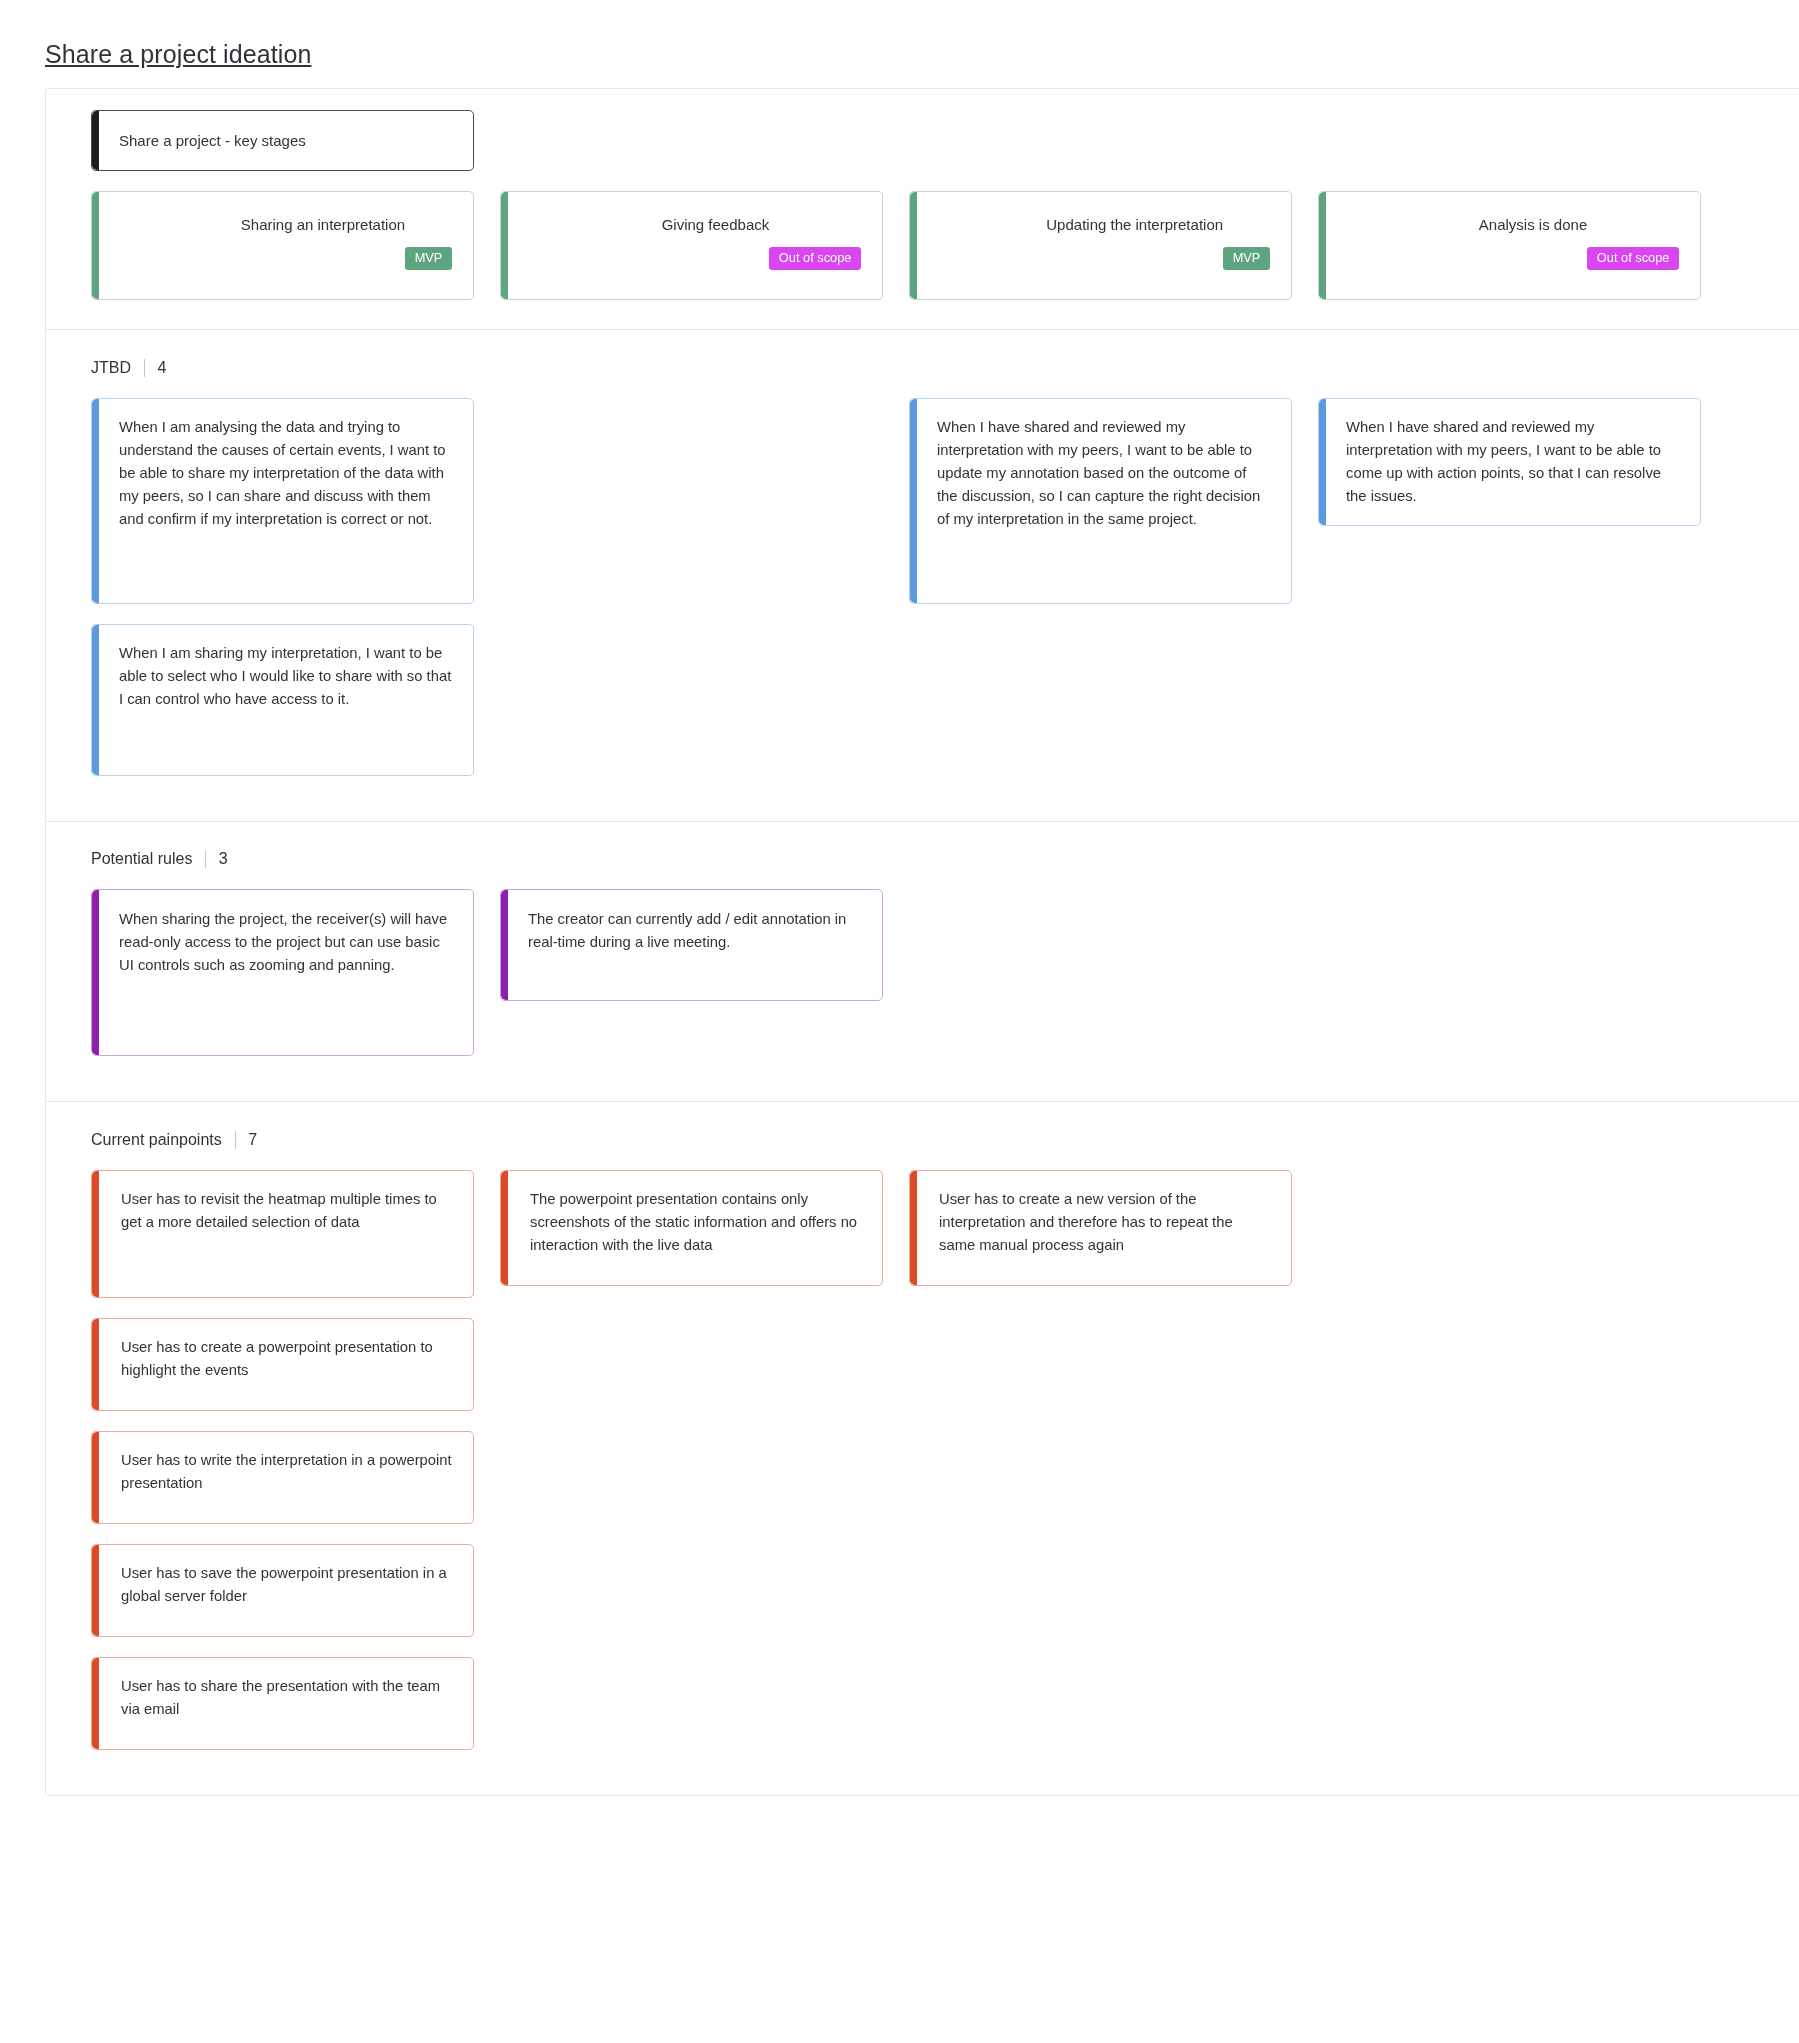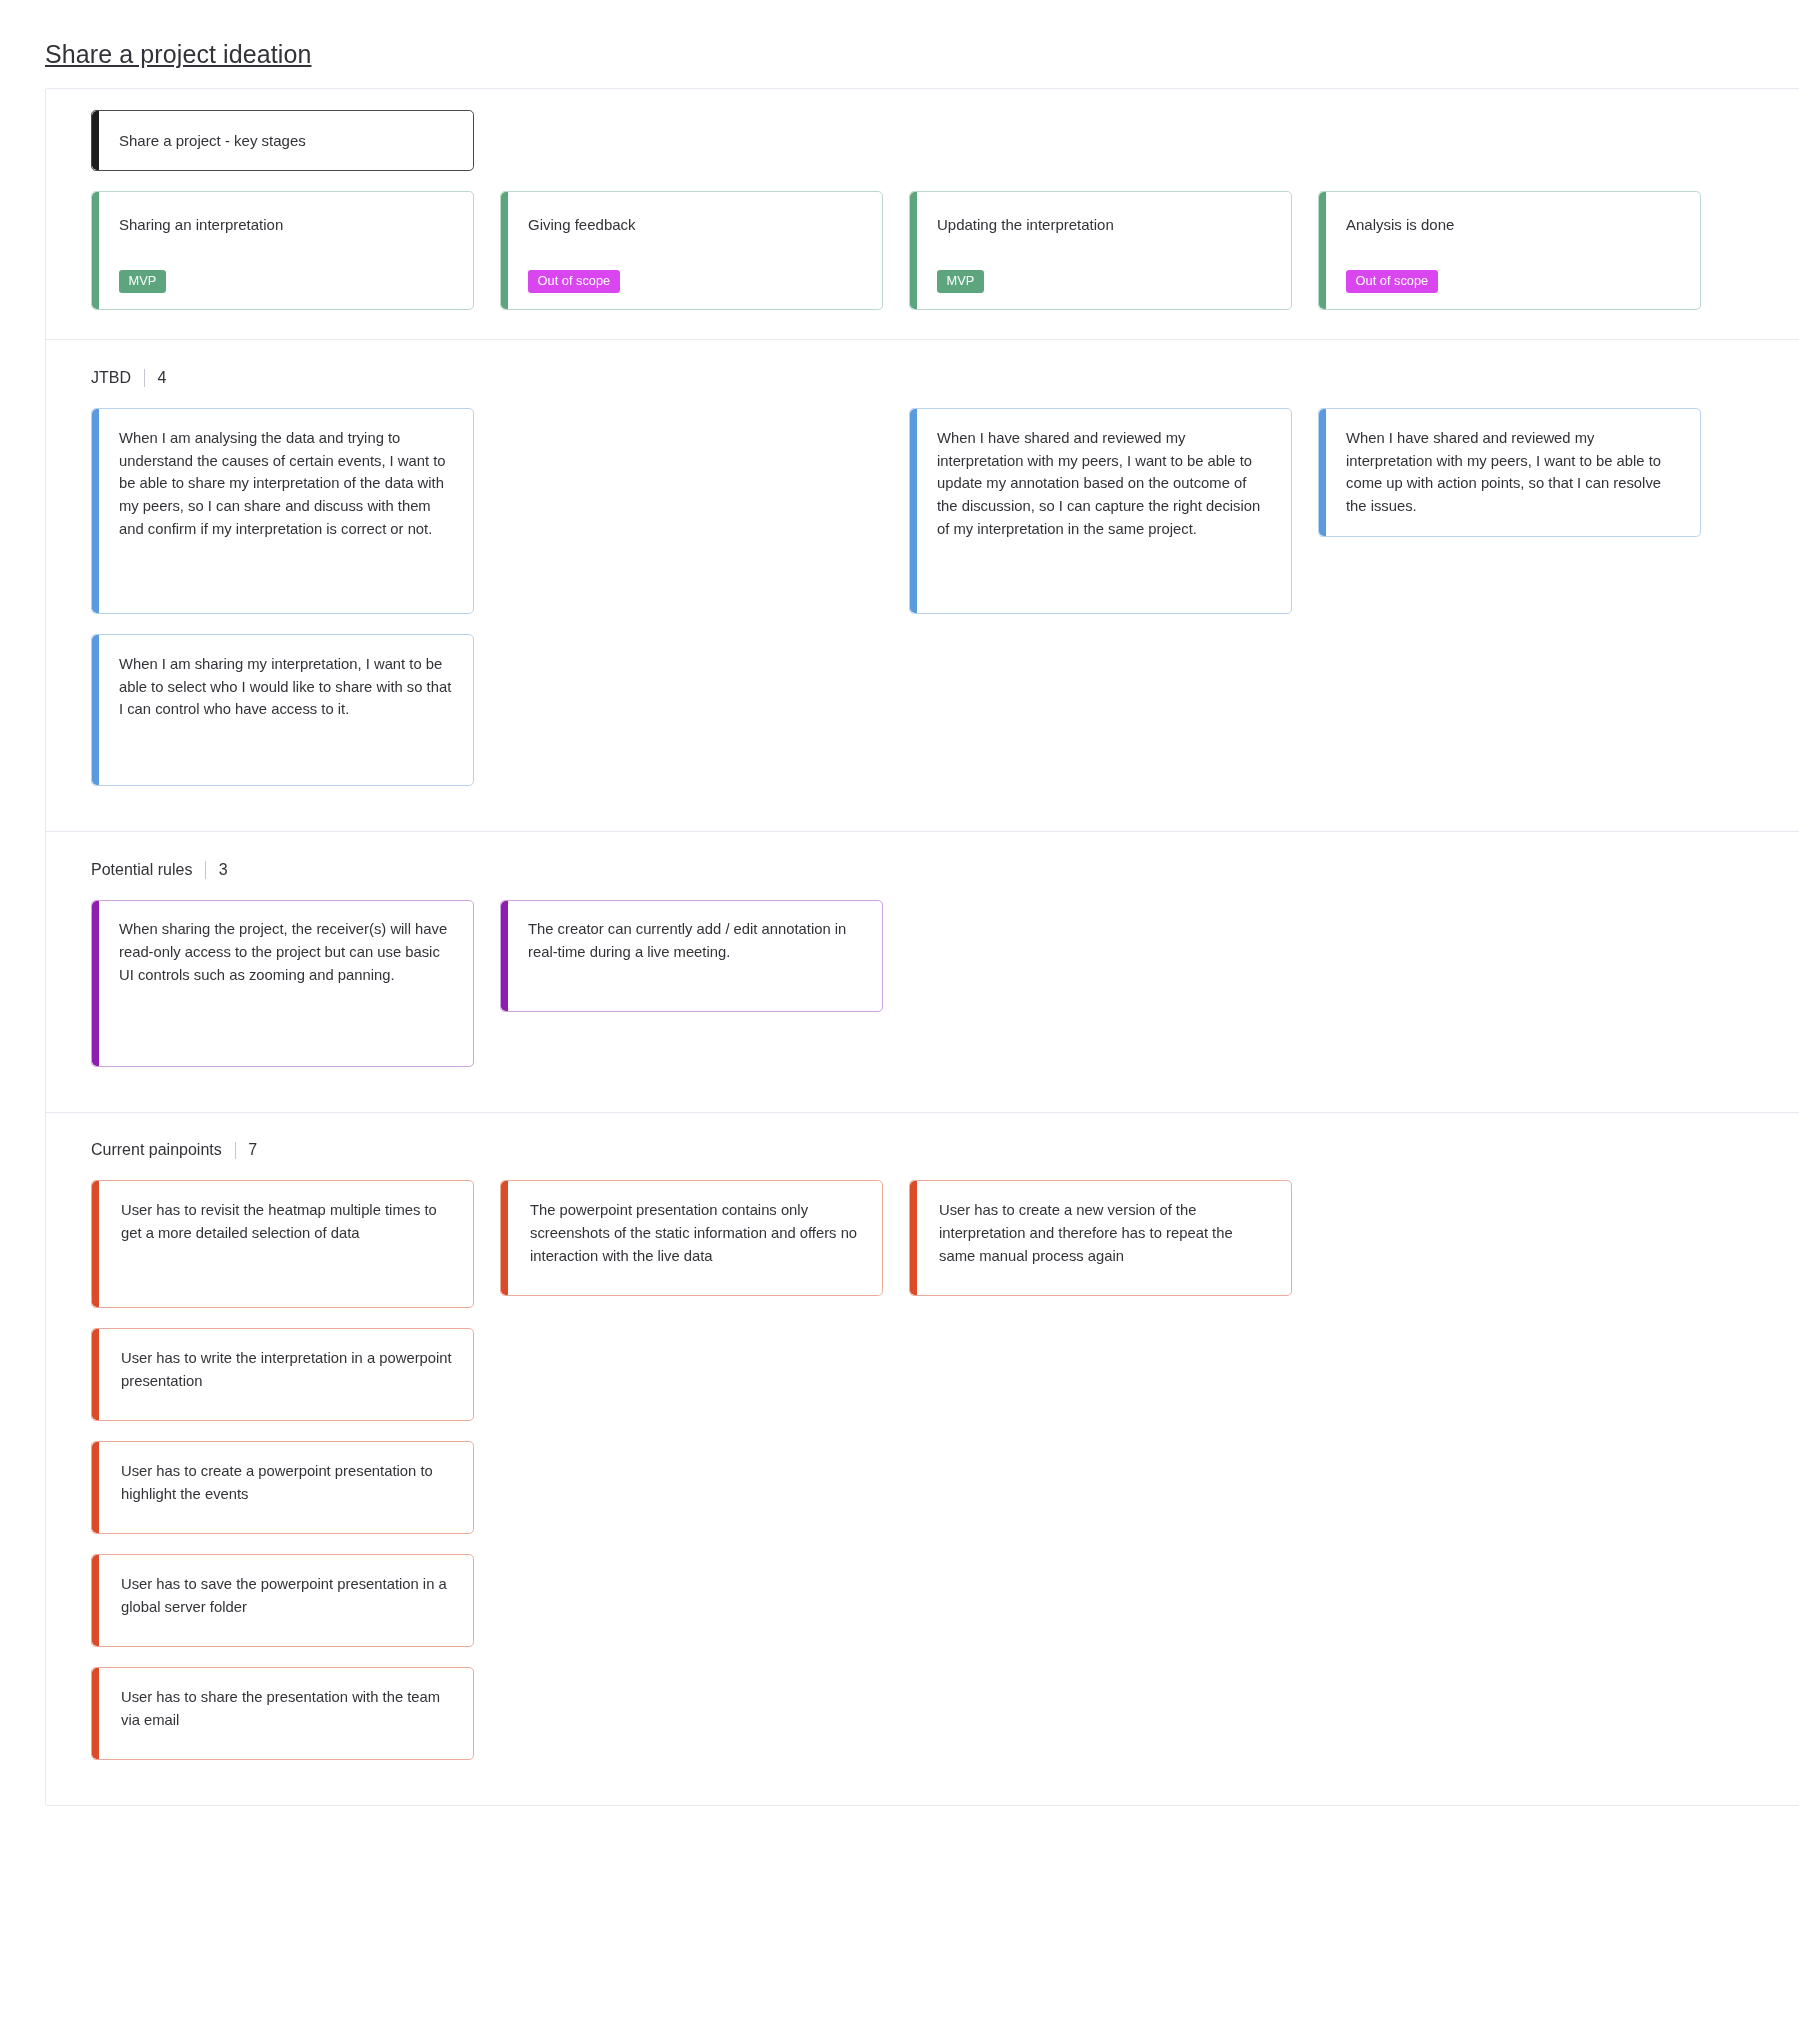--- a/index.html
+++ b/index.html
@@ -97,21 +97,21 @@
     align-items: center;
     padding: 14.4px 21px 14.4px 27px;
   }
   .card.title-card .card-text { font-size: 15px; color: #323338; }
 
   .card.stage-card {
     --accent: #5ca57f;
     border-color: #bcd8c9;
     min-height: 109px;
     display: flex;
-    flex-direction: column;
+    flex-direction: row;
     justify-content: flex-end;
     padding: 21px 21px 16px 27px;
   }
   .card.stage-card .card-text { font-size: 15px; }
 
   .badge {
     display: inline-block;
     align-self: flex-start;
     margin-top: 34px;
     border-radius: 3.2px;
@@ -260,24 +260,24 @@
         <span class="section-count-divider"></span>
         <span class="section-count">7</span>
       </div>
       <div class="grid">
 
         <div class="col">
           <div class="card pain-card h-pain-tall">
             <div class="card-text">User has to revisit the heatmap multiple times to get a more detailed selection of data</div>
           </div>
           <div class="card pain-card h-pain-short">
+            <div class="card-text">User has to create a powerpoint presentation to highlight the events</div>
+          </div>
+          <div class="card pain-card h-pain-short">
             <div class="card-text">User has to write the interpretation in a powerpoint presentation</div>
-          </div>
-          <div class="card pain-card h-pain-short">
-            <div class="card-text">User has to create a powerpoint presentation to highlight the events</div>
           </div>
           <div class="card pain-card h-pain-short">
             <div class="card-text">User has to save the powerpoint presentation in a global server folder</div>
           </div>
           <div class="card pain-card h-pain-short">
             <div class="card-text">User has to share the presentation with the team via email</div>
           </div>
         </div>
 
         <div class="col">

